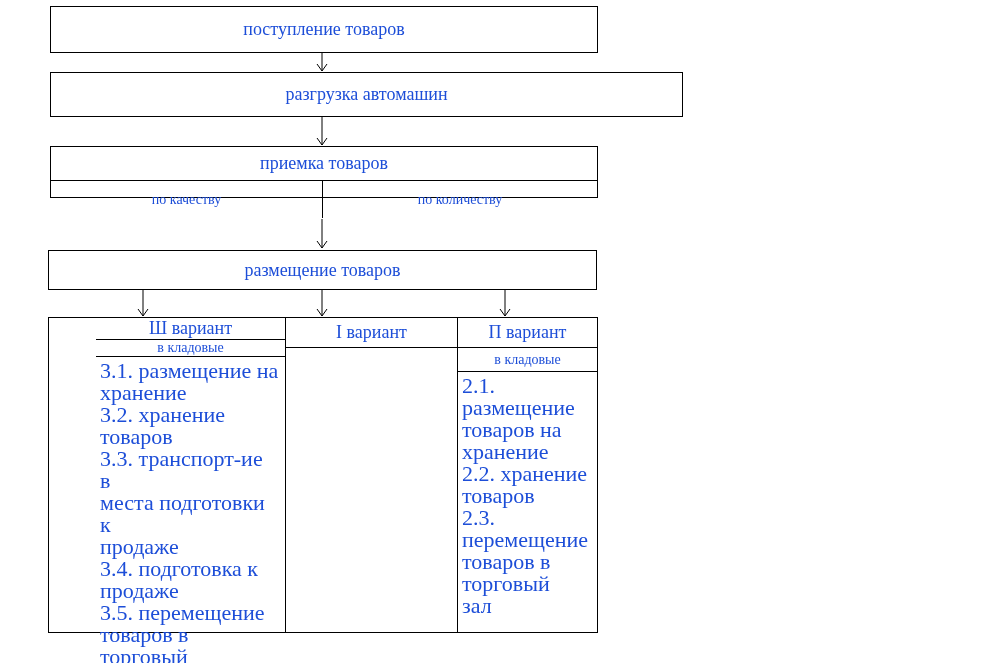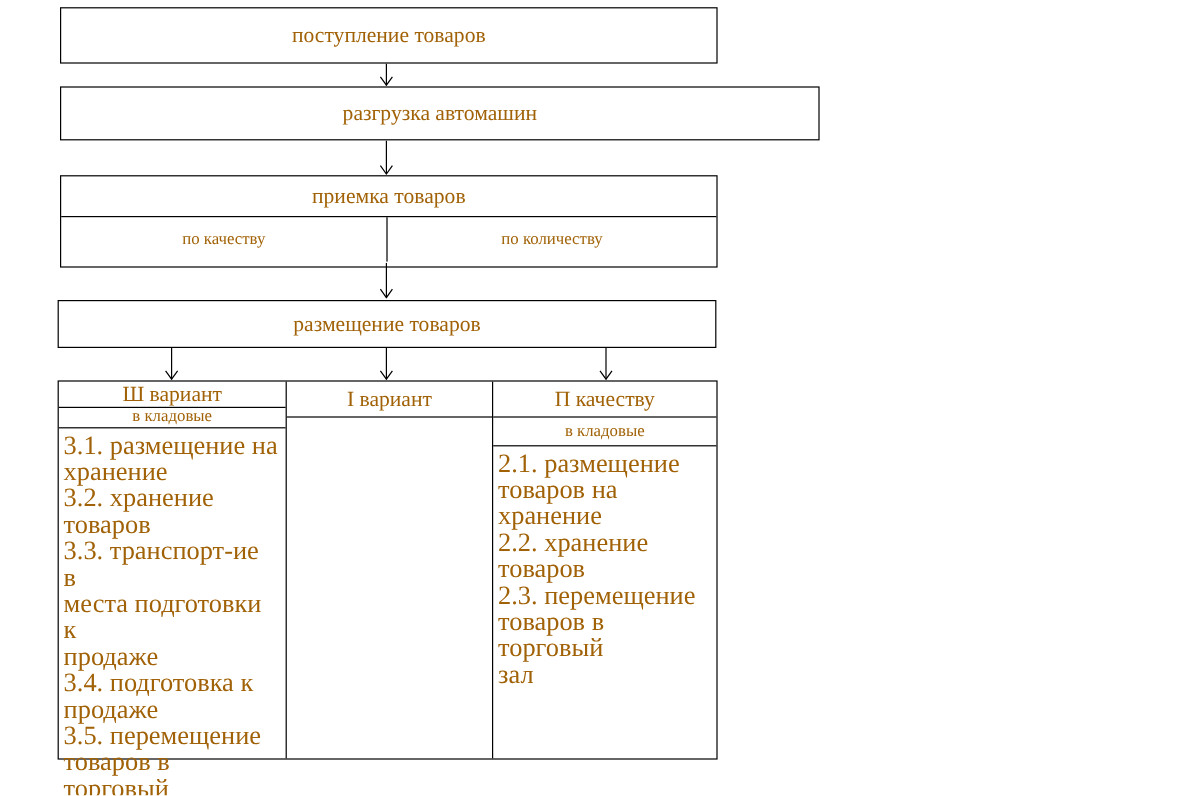--- a/index.html
+++ b/index.html
@@ -5,39 +5,39 @@
   html, body {
     margin: 0;
     padding: 0;
     background: #ffffff;
   }
   .canvas {
     position: relative;
     width: 983px;
     height: 663px;
     background: #ffffff;
-    color: #a16207;
+    color: #1d4ed8;
     font-family: "Liberation Serif", "DejaVu Serif", serif;
     overflow: hidden;
     border-radius: 10px;
   }
   .fbox {
     position: absolute;
     border: 1px solid #000000;
     box-sizing: border-box;
     background: #ffffff;
     display: flex;
     align-items: center;
     justify-content: center;
     font-size: 18px;
     text-align: center;
   }
   .b1 { left: 50px; top: 6px;   width: 548px; height: 47px; }
   .b2 { left: 50px; top: 72px;  width: 633px; height: 45px; }
-  .b3 { left: 50px; top: 146px; width: 548px; height: 77px; padding: 0; display: block; }
+  .b3 { left: 50px; top: 146px; width: 548px; height: 52px; padding: 0; display: block; }
   .b4 { left: 48px; top: 250px; width: 549px; height: 40px; }
 
   .b3 .accept-header {
     height: 34px;
     border-bottom: 1px solid #000000;
     box-sizing: border-box;
     display: flex;
     align-items: center;
     justify-content: center;
     font-size: 18px;
@@ -73,21 +73,21 @@
     border: 1px solid #000000;
     box-sizing: border-box;
     display: flex;
     background: #ffffff;
   }
   .vcol {
     display: flex;
     flex-direction: column;
     box-sizing: border-box;
   }
-  .vcol.c1 { width: 190px; border-right: 1px solid #000000; }
+  .vcol.c1 { width: 190px; border-right: 1px solid #000000; margin-left: 47px; }
   .vcol.c2 { width: 172px; border-right: 1px solid #000000; }
   .vcol.c3 { flex: 1; }
   .vhead {
     height: 30px;
     border-bottom: 1px solid #000000;
     box-sizing: border-box;
     display: flex;
     align-items: center;
     justify-content: center;
     font-size: 18px;
@@ -193,21 +193,21 @@
     </div>
 
     <div class="vcol c2">
       <div class="vhead">
         <span>I вариант</span>
       </div>
     </div>
 
     <div class="vcol c3">
       <div class="vhead">
-        <span>П качеству</span>
+        <span>П вариант</span>
       </div>
       <div class="vdest">
         <span>в кладовые</span>
       </div>
       <div class="vsteps">2.1. размещение
 товаров на хранение
 2.2. хранение
 товаров
 2.3. перемещение
 товаров в торговый

